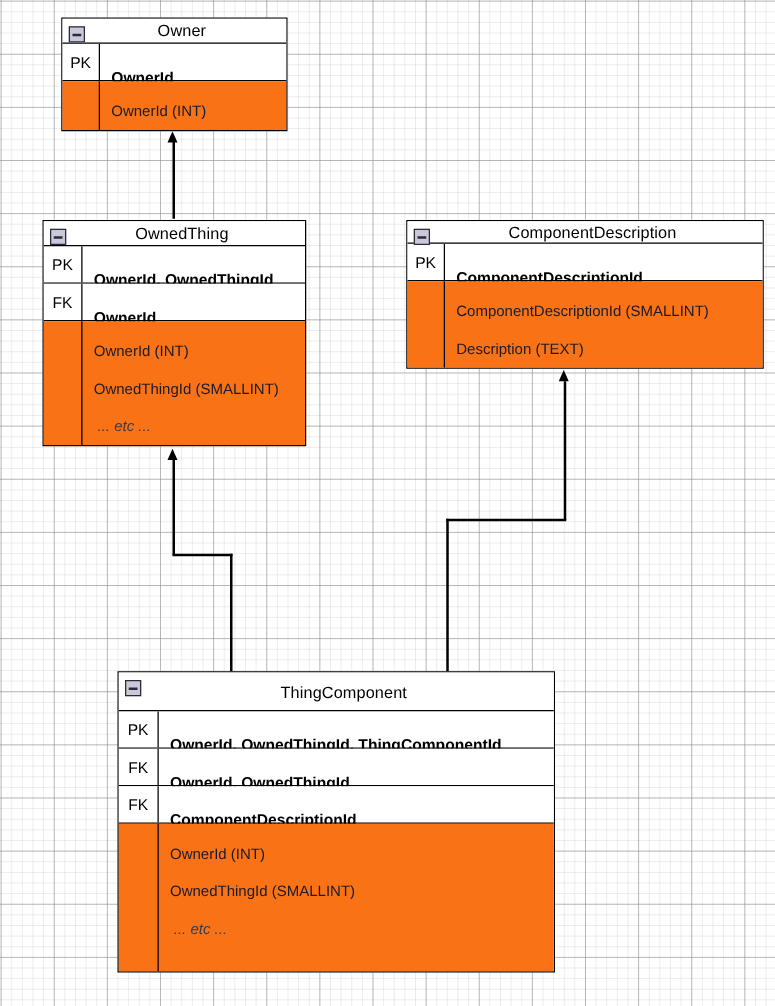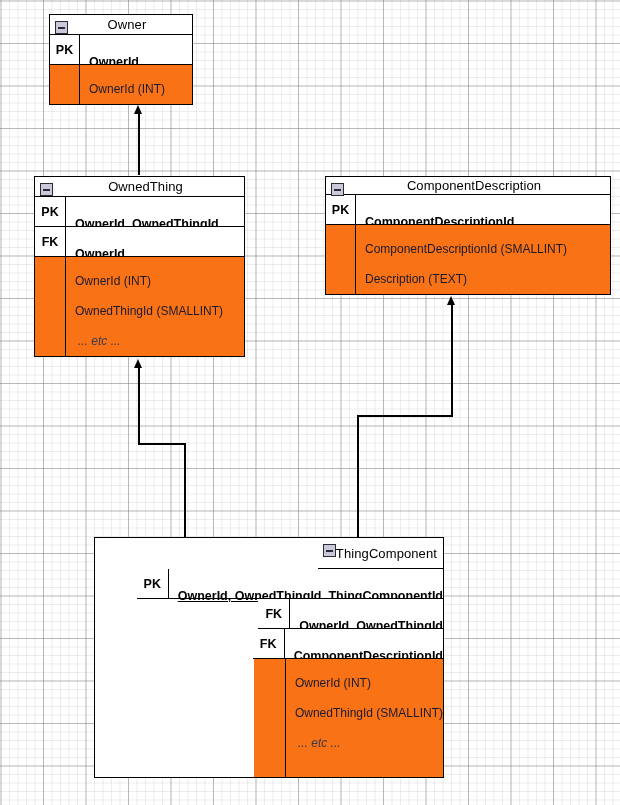--- a/index.html
+++ b/index.html
@@ -94,21 +94,21 @@
   }
 
   .key-tag {
     box-sizing: border-box;
     flex: 0 0 auto;
     height: 100%;
     display: flex;
     align-items: center;
     justify-content: center;
     font-size: 12.5px;
-    font-weight: bold;
+    font-weight: normal;
     color: #000000;
     border-right: 1.6px solid #000000;
   }
   .key-name {
     box-sizing: border-box;
     flex: 1 1 auto;
     padding-left: 9px;
     font-size: 12.5px;
     font-weight: bold;
     color: #000000;
@@ -176,21 +176,21 @@
   <div class="conn-seg" style="left:184px; top:443px; width:1.6px; height:96px;"></div>
   <div class="conn-seg" style="left:138px; top:443px; width:47.6px; height:1.6px;"></div>
   <div class="conn-seg" style="left:138px; top:368px; width:1.6px; height:76px;"></div>
   <div class="conn-arrow" style="left:134px; top:359px;"></div>
 
   <div class="conn-seg" style="left:357px; top:415px; width:1.6px; height:124px;"></div>
   <div class="conn-seg" style="left:357px; top:415px; width:95.6px; height:1.6px;"></div>
   <div class="conn-seg" style="left:451px; top:305px; width:1.6px; height:111px;"></div>
   <div class="conn-arrow" style="left:447px; top:296px;"></div>
 
-  <div class="entity" style="left:49px; top:14px; width:144px; height:91px;">
+  <div class="entity" style="left:49px; top:14px; width:181px; height:91px;">
     <div class="entity-header">
       <span class="collapse-icon"></span>
       <span class="entity-title">Owner</span>
     </div>
     <div class="key-row">
       <span class="key-tag" style="width:30px;">PK</span>
       <span class="key-name">OwnerId</span>
     </div>
     <div class="attr-block">
       <div class="attr-gutter" style="width:30px;"></div>
@@ -234,21 +234,21 @@
     </div>
     <div class="attr-block">
       <div class="attr-gutter" style="width:30px;"></div>
       <div class="attr-list">
         <span class="attr-item">ComponentDescriptionId (SMALLINT)</span>
         <span class="attr-item">Description (TEXT)</span>
       </div>
     </div>
   </div>
 
-  <div class="entity" style="left:94px; top:537px; width:350px; height:241px;align-items:flex-end;">
+  <div class="entity" style="left:94px; top:537px; width:350px; height:241px;">
     <div class="entity-header">
       <span class="collapse-icon"></span>
       <span class="entity-title">ThingComponent</span>
     </div>
     <div class="key-row">
       <span class="key-tag" style="width:32px;">PK</span>
       <span class="key-name">OwnerId, OwnedThingId, ThingComponentId</span>
     </div>
     <div class="key-row">
       <span class="key-tag" style="width:32px;">FK</span>

